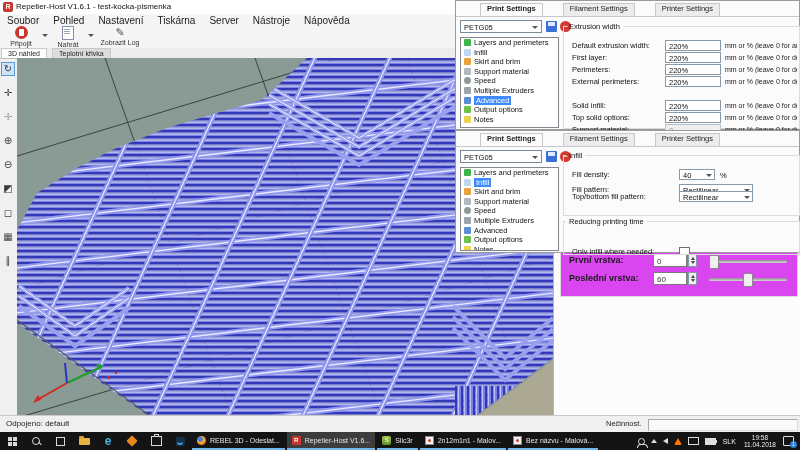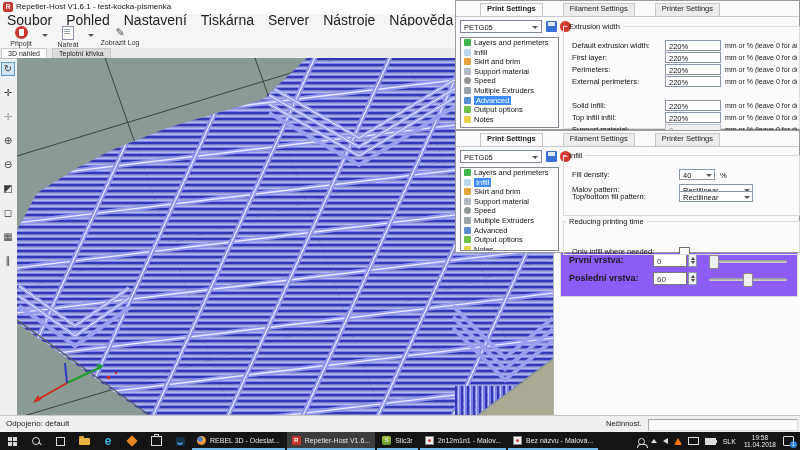--- a/index.html
+++ b/index.html
@@ -5,21 +5,21 @@
   html,body{margin:0;padding:0;}
   body{width:800px;height:450px;overflow:hidden;position:relative;background:#fff;
        font-family:"Liberation Sans","DejaVu Sans",sans-serif;-webkit-font-smoothing:antialiased;}
   .abs{position:absolute;}
   
   #titlebar{left:0;top:0;width:800px;height:14px;background:#fff;}
   #titlebar .txt{left:16px;top:2px;font-size:8px;color:#111;}
   .appicon{left:3px;top:2px;width:10px;height:10px;background:#c8372d;border-radius:2px;color:#fff;
            font-size:7px;font-weight:bold;text-align:center;line-height:10px;}
   #menubar{left:0;top:14px;width:800px;height:12px;background:#f5f5f5;display:flex;align-items:center;}
-  #menubar span{font-size:14px;color:#222;padding:0 7px;}
+  #menubar span{font-size:10px;color:#222;padding:0 7px;}
   #toolbar{left:0;top:26px;width:455px;height:22px;background:#f5f5f5;}
   .tbtn{position:absolute;top:0;text-align:center;font-size:7px;color:#333;}
   .tbtn .lab{margin-top:1px;}
   .caret{width:0;height:0;border-left:3px solid transparent;border-right:3px solid transparent;border-top:3px solid #555;}
   .connect-ic{width:13px;height:13px;border-radius:50%;background:#c8372d;margin:0 auto;position:relative;}
   .connect-ic:after{content:"";position:absolute;left:4px;top:3px;width:5px;height:7px;background:#fff;border-radius:1px;}
   .doc-ic{width:10px;height:12px;border:1px solid #8a8fb0;background:#fff;margin:0 auto;position:relative;}
   .doc-ic:after{content:"";position:absolute;left:1px;top:2px;width:6px;height:1px;background:#9aa;box-shadow:0 2px 0 #9aa,0 4px 0 #9aa;}
   .pen-ic{font-size:11px;color:#555;line-height:12px;}
   #viewtabs{left:0;top:48px;width:455px;height:10px;background:#ececec;border-bottom:1px solid #c9c9c9;}
@@ -269,21 +269,21 @@
       <line x1="50" y1="325" x2="84" y2="309" stroke="#1f9e2c" stroke-width="2"></line>
       <polygon points="84,309 76,308 79,314" fill="#1f9e2c" transform="translate(3,-2)"></polygon>
       <line x1="50" y1="325" x2="48" y2="305" stroke="#2937c8" stroke-width="2"></line>
       <rect x="90" y="318" width="3" height="3" fill="#d42a1e"></rect>
       <rect x="98" y="314" width="2" height="2" fill="#d42a1e"></rect>
     </g>
   </svg>
 </div>
 
 <div class="abs" id="rightpanel"></div>
-<fieldset class="abs" style="left:560px;top:248px;width:236px;height:47px;background:#8b5cf6;">
+<fieldset class="abs" style="left:560px;top:248px;width:236px;height:47px;background:#d946ef;">
   <div class="lrow" style="left:0;top:4px;width:230px;">
     <div class="llab">První vrstva:</div>
     <div class="lbox">0</div>
     <div class="spin" style="left:127px;top:1px;height:13px;"></div>
     <div class="ltrack">
       <div class="lhandle" style="left:0;"></div>
     </div>
   </div>
   <div class="lrow" style="left:0;top:22px;width:230px;">
     <div class="llab">Poslední vrstva:</div>
@@ -340,21 +340,21 @@
       <div class="flab">External perimeters:</div>
       <div class="fbox" style="left:101px;width:56px;">220%</div>
       <div class="fhint" style="left:161px;width:72px;">mm or % (leave 0 for default)</div>
     </div>
     <div class="frow" style="left:0;top:69px;width:233px;">
       <div class="flab">Solid infill:</div>
       <div class="fbox" style="left:101px;width:56px;">220%</div>
       <div class="fhint" style="left:161px;width:72px;">mm or % (leave 0 for default)</div>
     </div>
     <div class="frow" style="left:0;top:81px;width:233px;">
-      <div class="flab">Top infill infill:</div>
+      <div class="flab">Top solid options:</div>
       <div class="fbox" style="left:101px;width:56px;">220%</div>
       <div class="fhint" style="left:161px;width:72px;">mm or % (leave 0 for default)</div>
     </div>
     <div class="frow" style="left:0;top:93px;width:233px;">
       <div class="flab">Support material:</div>
       <div class="fbox dis" style="left:101px;width:56px;">0</div>
       <div class="fhint" style="left:161px;width:72px;">mm or % (leave 0 for default)</div>
     </div>
   </fieldset>
 </div>
@@ -387,21 +387,21 @@
     <legend>Infill</legend>
     <div class="frow" style="left:0;top:9px;width:233px;">
       <div class="flab">Fill density:</div>
       <div class="fbox" style="left:115px;width:36px;">
         <span>40</span>
         <div class="caret" style="position:absolute;right:2px;top:4px;"></div>
       </div>
       <div class="unit" style="left:156px;">%</div>
     </div>
     <div class="frow" style="left:0;top:24px;width:233px;">
-      <div class="flab">Malov pattern:</div>
+      <div class="flab">Fill pattern:</div>
       <div class="fbox" style="left:115px;width:74px;">
         <span>Rectilinear</span>
         <div class="caret" style="position:absolute;right:2px;top:4px;"></div>
       </div>
     </div>
     <div class="frow" style="left:0;top:31px;width:233px;text-decoration:underline;">
       <div class="flab">Top/bottom fill pattern:</div>
       <div class="fbox" style="left:115px;width:74px;">
         <span>Rectilinear</span>
         <div class="caret" style="position:absolute;right:2px;top:4px;"></div>

